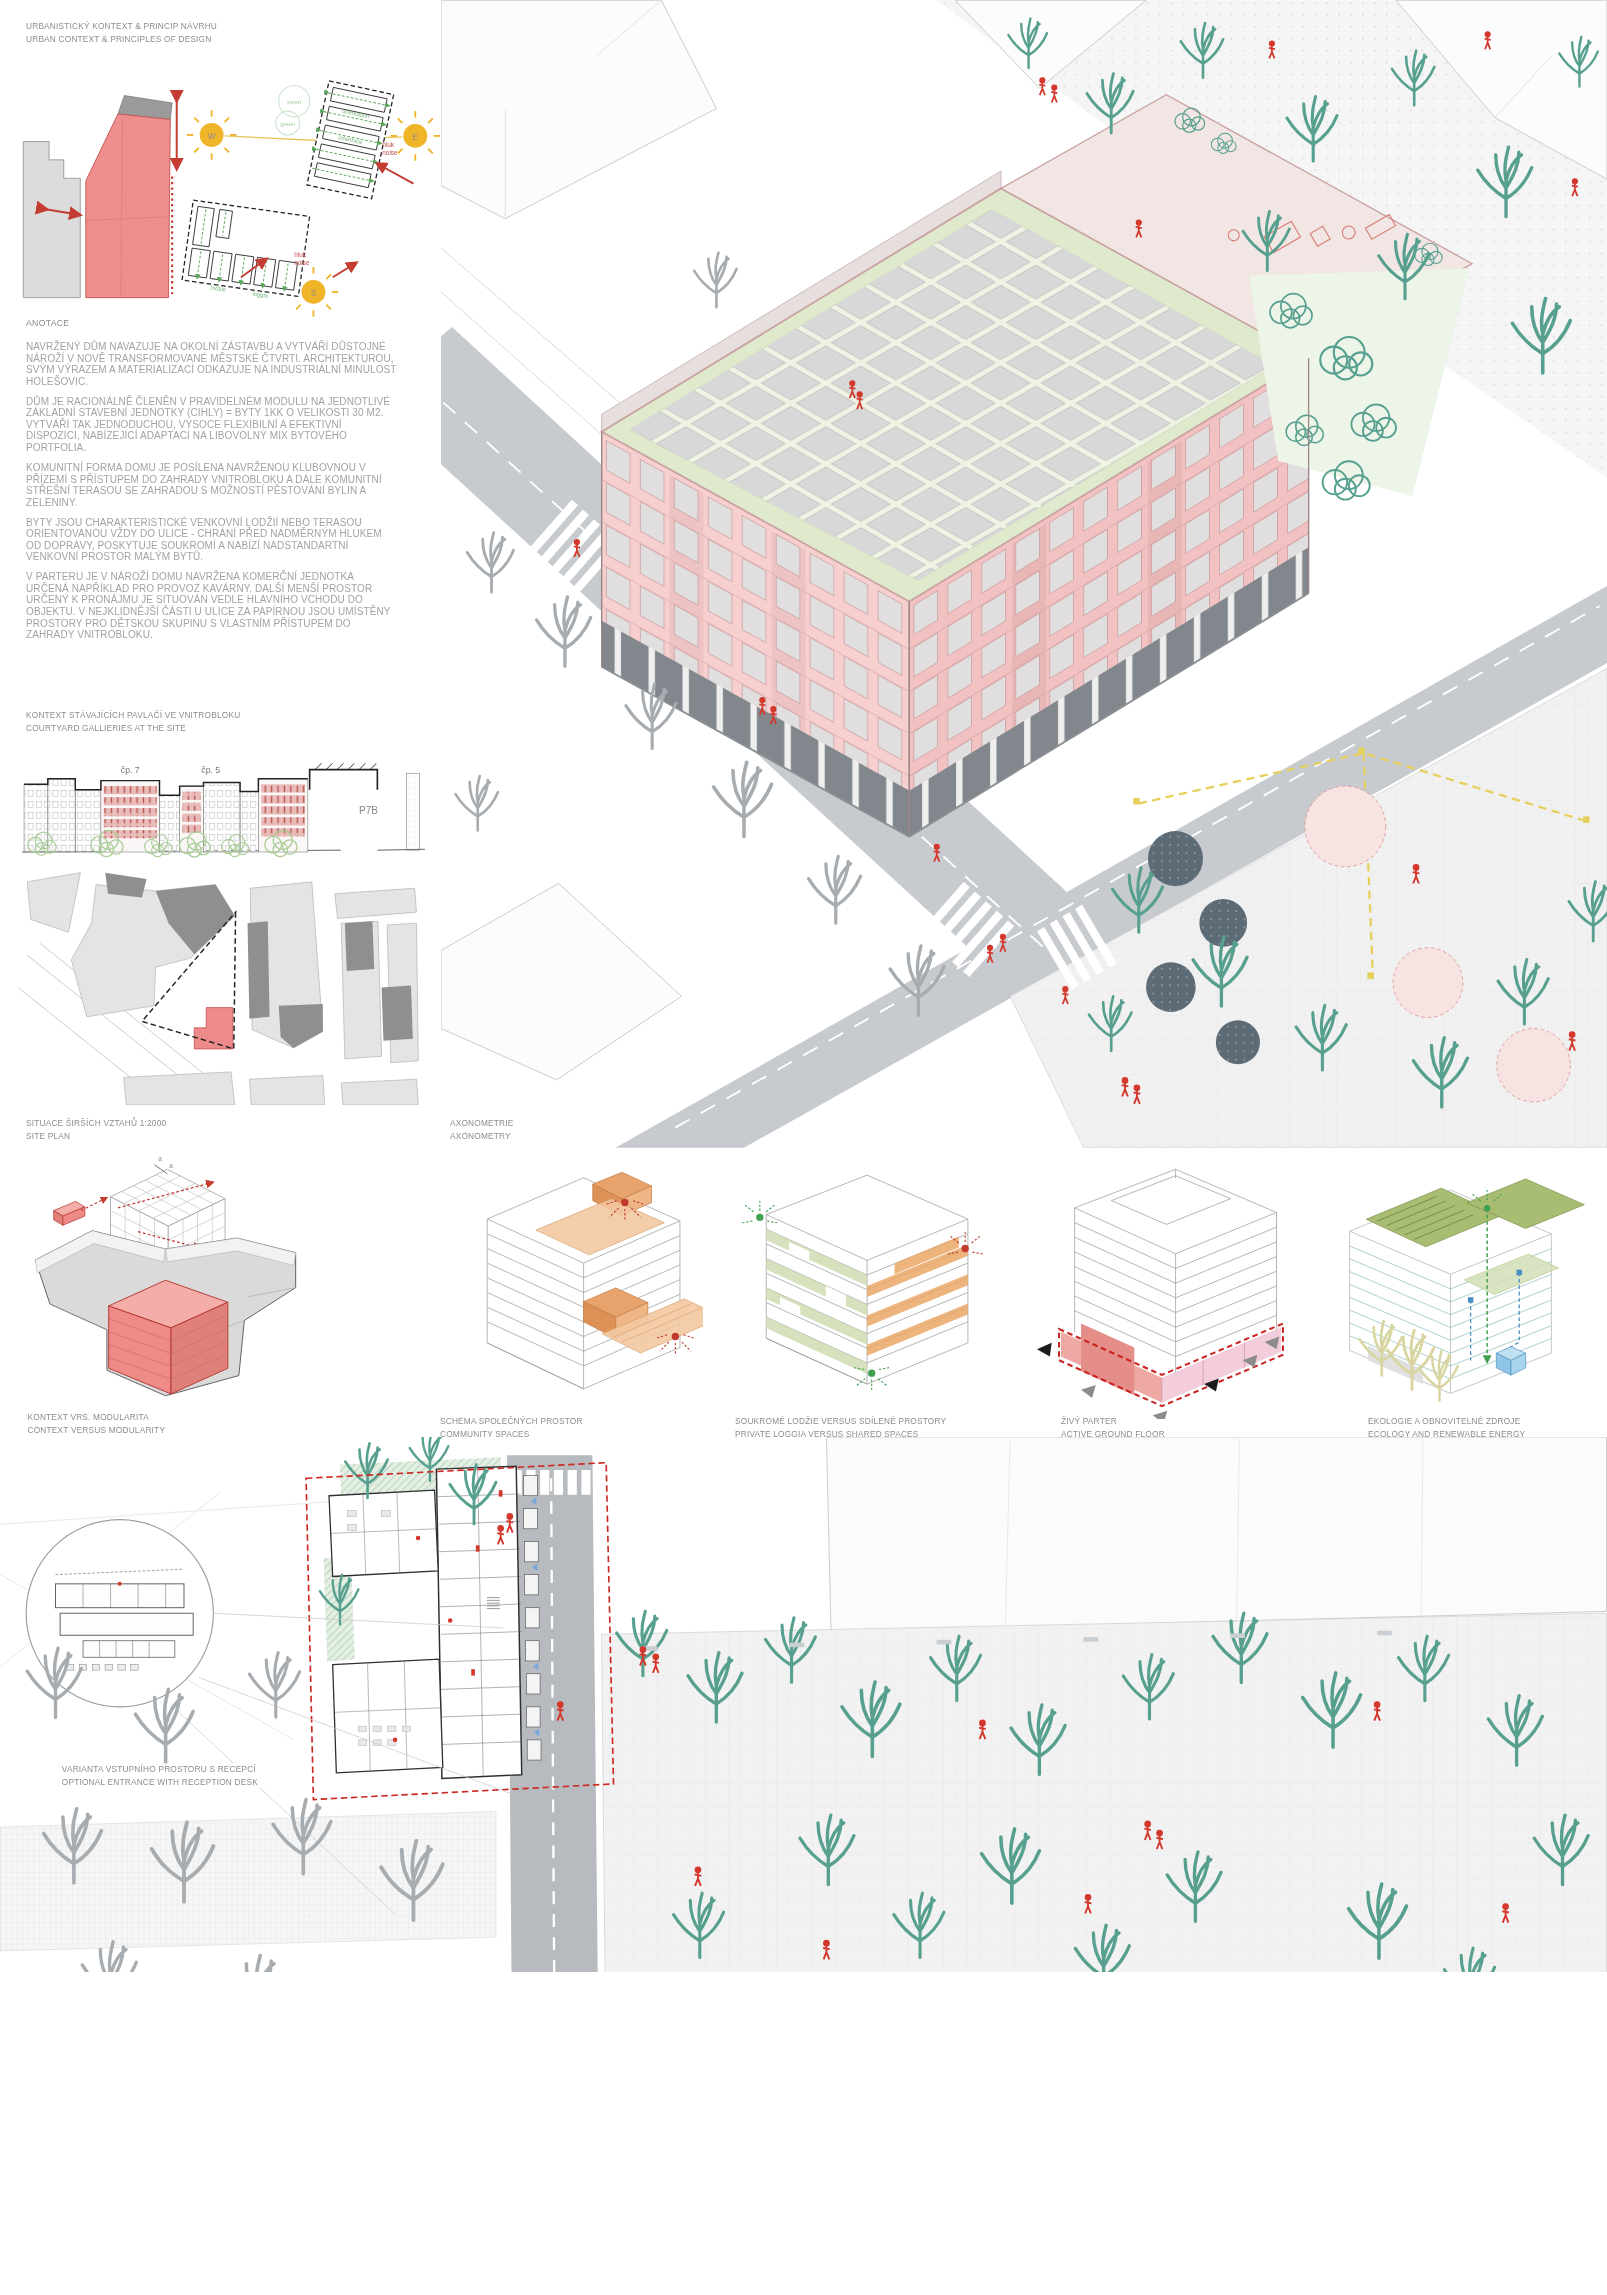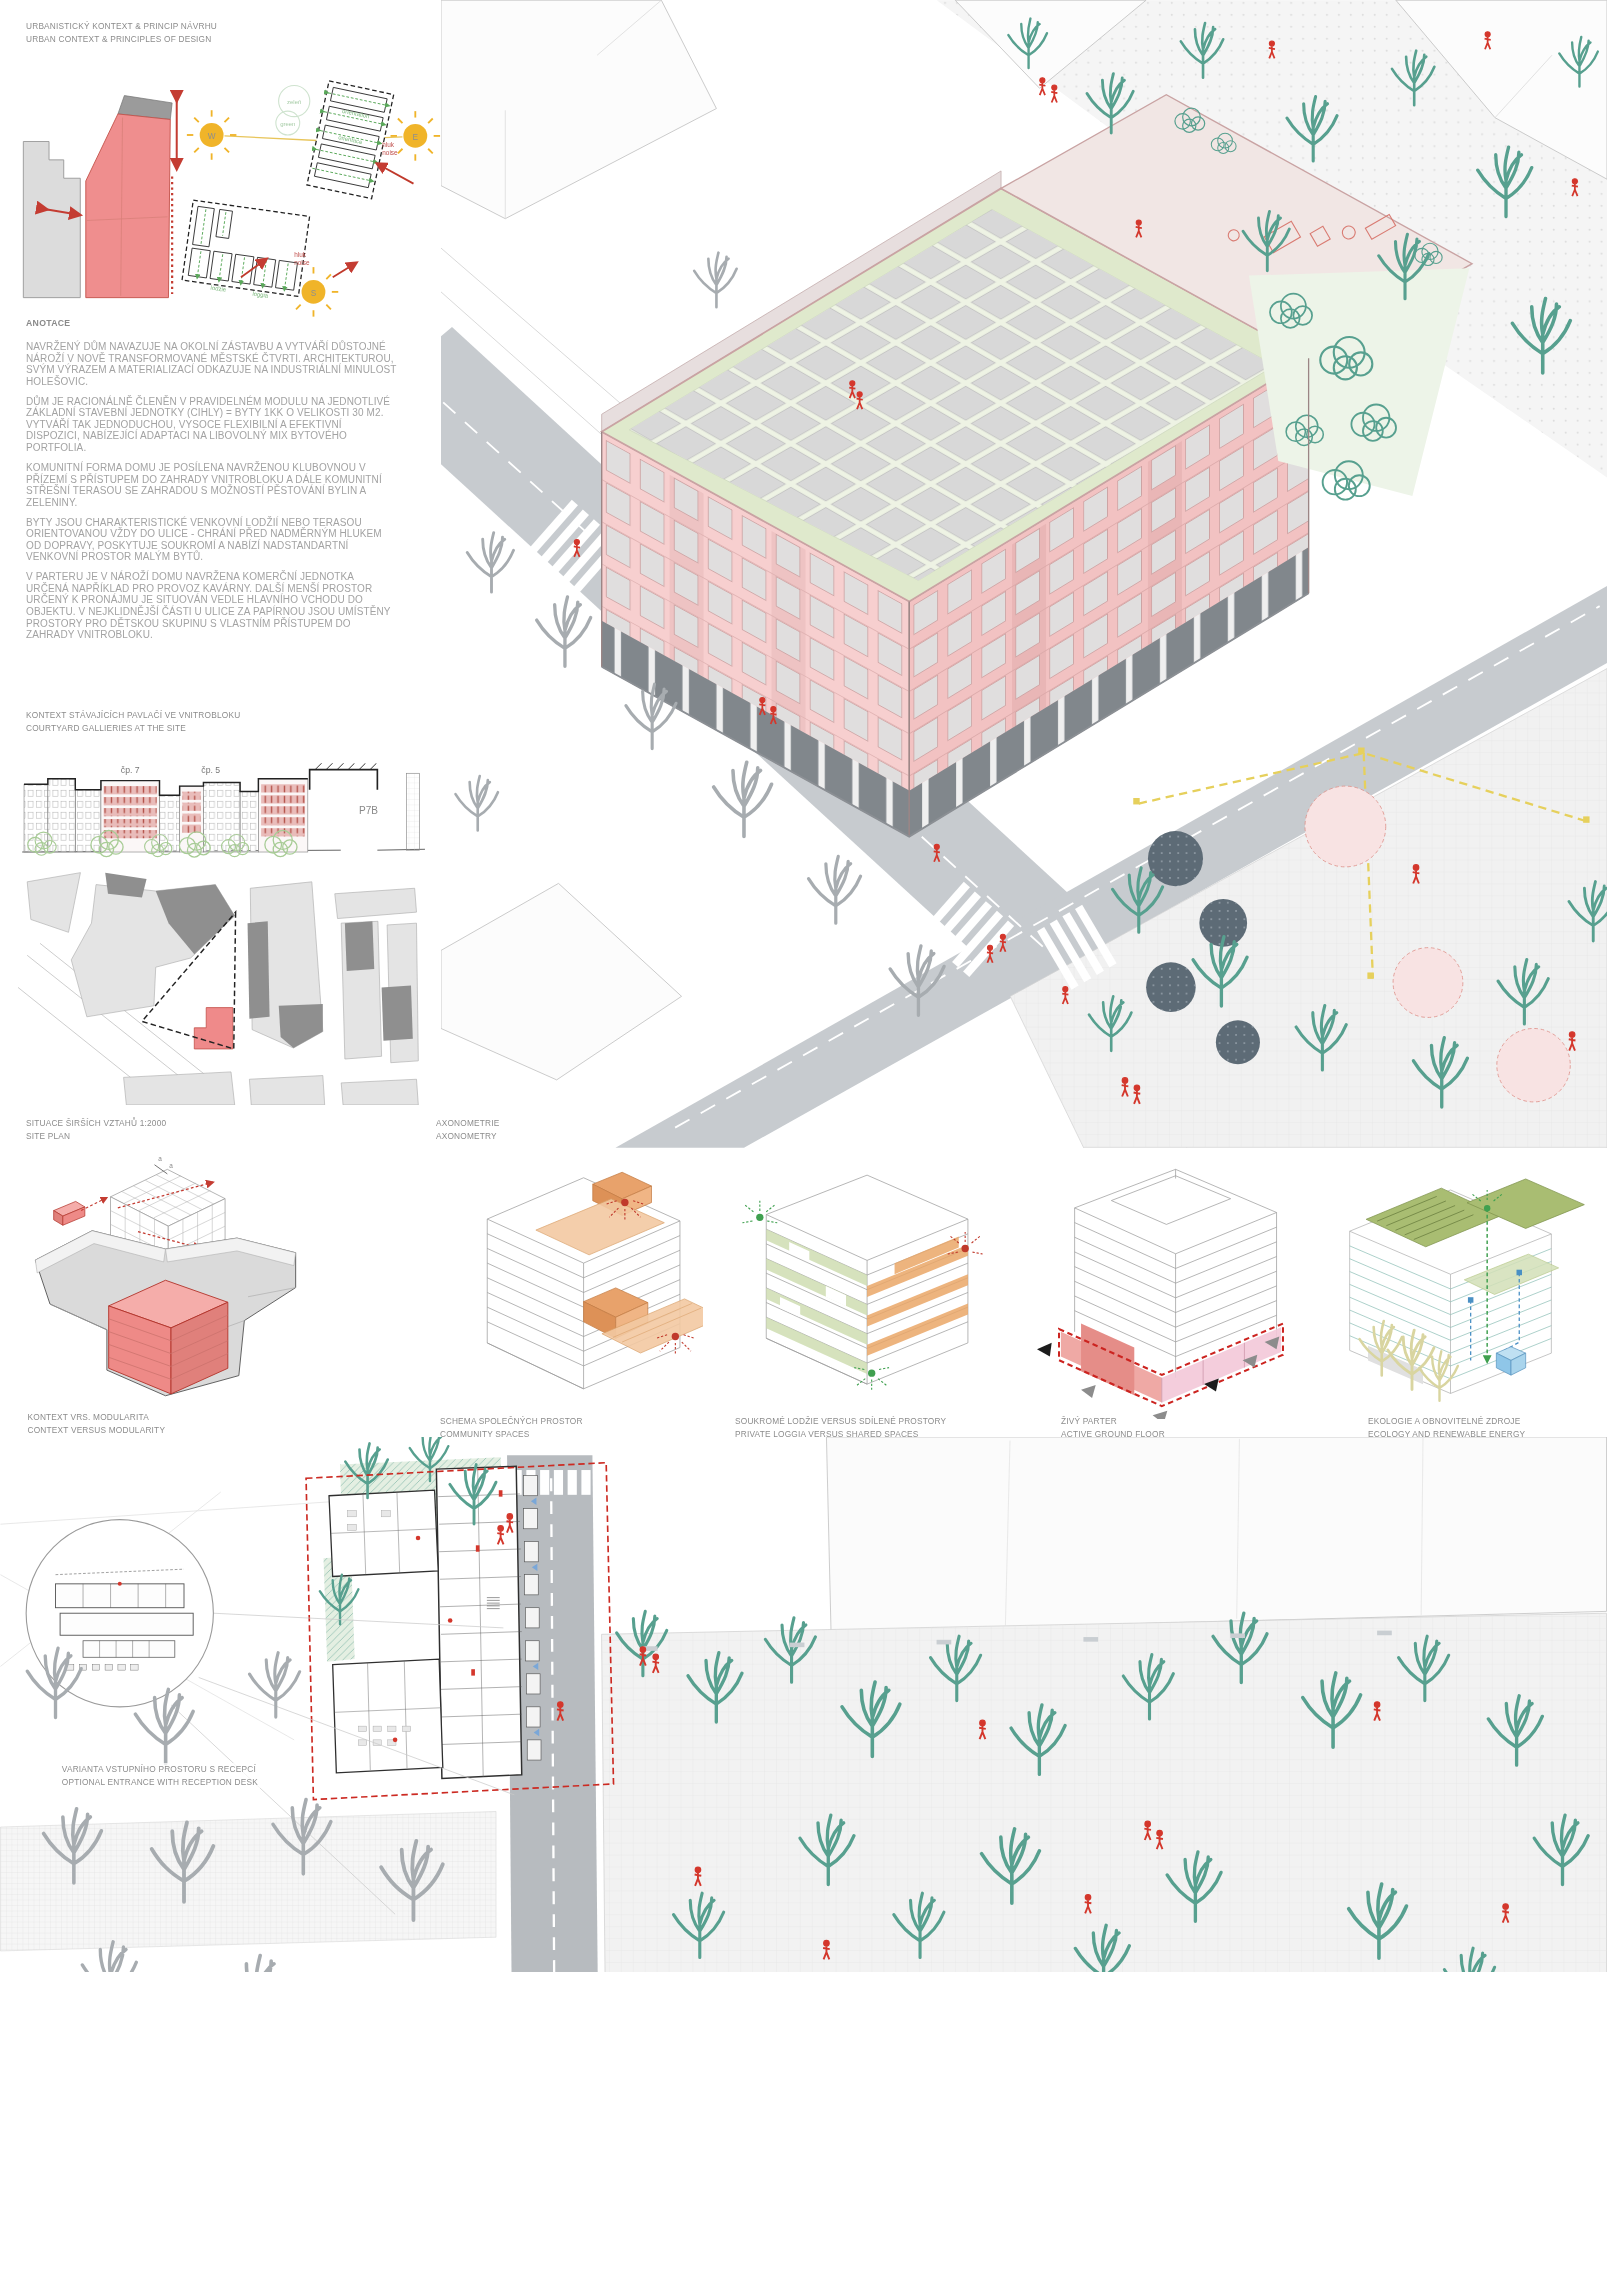--- a/index.html
+++ b/index.html
@@ -1,21 +1,21 @@
 <!DOCTYPE html>
 <html style="font-size:14.7px"><head>
 <meta charset="utf-8">
 <style>
 *{box-sizing:border-box}
 body{margin:0;background:#fff}
 .board{position:relative;width:1607px;height:1972px;background:#fff;font-family:"Liberation Sans",sans-serif;overflow:hidden}
 .abs{position:absolute}
 .sec-title{position:absolute;font-size:8.3px;line-height:13px;color:#8c8c8c;letter-spacing:0.2px;white-space:nowrap}
 .anno{position:absolute;left:26px;top:318px;width:371px}
-.anno h2{font-size:8.7px;font-weight:bold;color:#8a8a8a;margin:0 0 13px;letter-spacing:0.3px}
+.anno h2{font-size:8.7px;font-weight:normal;color:#8a8a8a;margin:0 0 13px;letter-spacing:0.3px}
 .anno p{font-size:10px;line-height:11.6px;color:#a3a3a3;margin:0 0 8.3px;letter-spacing:0.1px}
 .footerbox{position:absolute;border:2.3px solid #1c1c1c;background:#fff}
 .pagenum{display:flex;align-items:center;justify-content:center;font-size:29px;color:#4a4a4a}
 .ptitle{position:absolute;left:0;right:0;top:2235px;text-align:center;font-size:13.3px;color:#666}
 svg{display:block}
 svg text{font-family:"Liberation Sans",sans-serif}
 </style>
 </head>
 <body>
 
@@ -454,21 +454,21 @@
         <use href="#person" transform="translate(680,1085) scale(1.2)"></use>
     <use href="#person" transform="translate(745,1185) scale(1.3)"></use>
         <use href="#person" transform="translate(758,1193) scale(1.3)"></use>
         <use href="#person" transform="translate(1062,953) scale(1.3)"></use>
         <use href="#person" transform="translate(1232,1135) scale(1.3)"></use>
     <use href="#person" transform="translate(350,770) scale(1.2)"></use>
         <use href="#person" transform="translate(362,780) scale(1.2)"></use>
         <use href="#person" transform="translate(540,930) scale(1.2)"></use>
   </g>
 </svg>
-<div class="sec-title" style="left:436px;top:1117px">
+<div class="sec-title" style="left:450px;top:1117px">
   <div>AXONOMETRIE</div>
   <div>AXONOMETRY</div>
 </div>
 
 <svg class="abs" style="left:27.5px;top:1150px" width="275" height="266" viewBox="0 0 300 290">
   <g transform="translate(90,13)">
     <polygon points="0,38 62,8 125,40 63,70" fill="#fff" stroke="#9a9a9a" stroke-width="0.8"></polygon>
     <polygon points="0,38 0,83 63,115 63,70" fill="#fff" stroke="#9a9a9a" stroke-width="0.8"></polygon>
     <polygon points="63,70 125,40 125,85 63,115" fill="#fff" stroke="#9a9a9a" stroke-width="0.8"></polygon>
     <g stroke="#b5b5b5" stroke-width="0.6">

